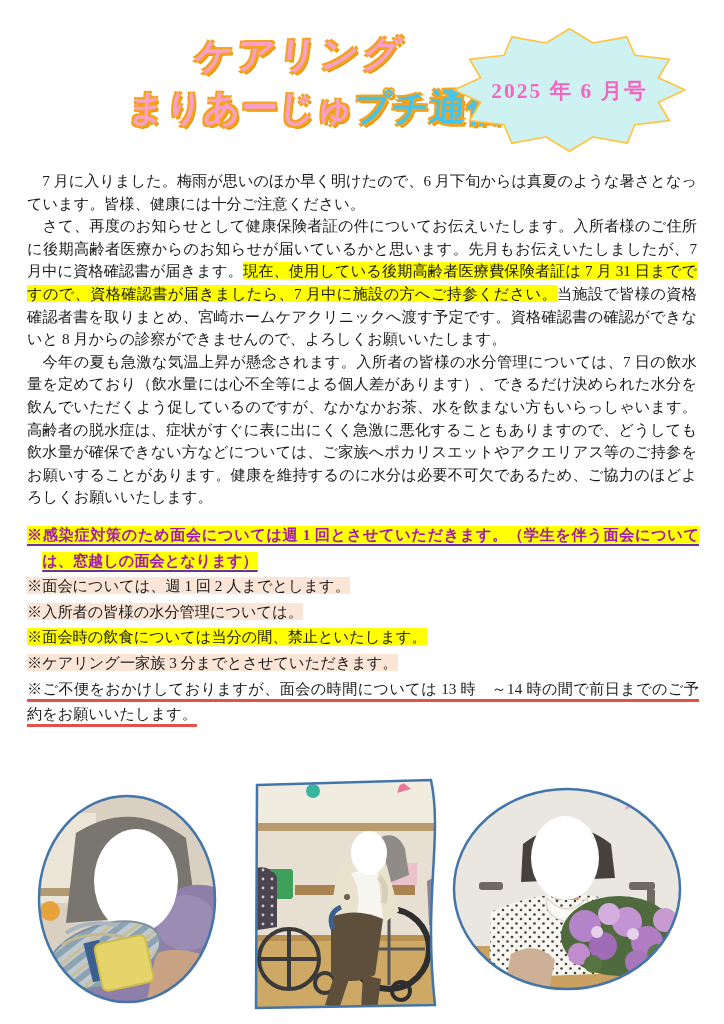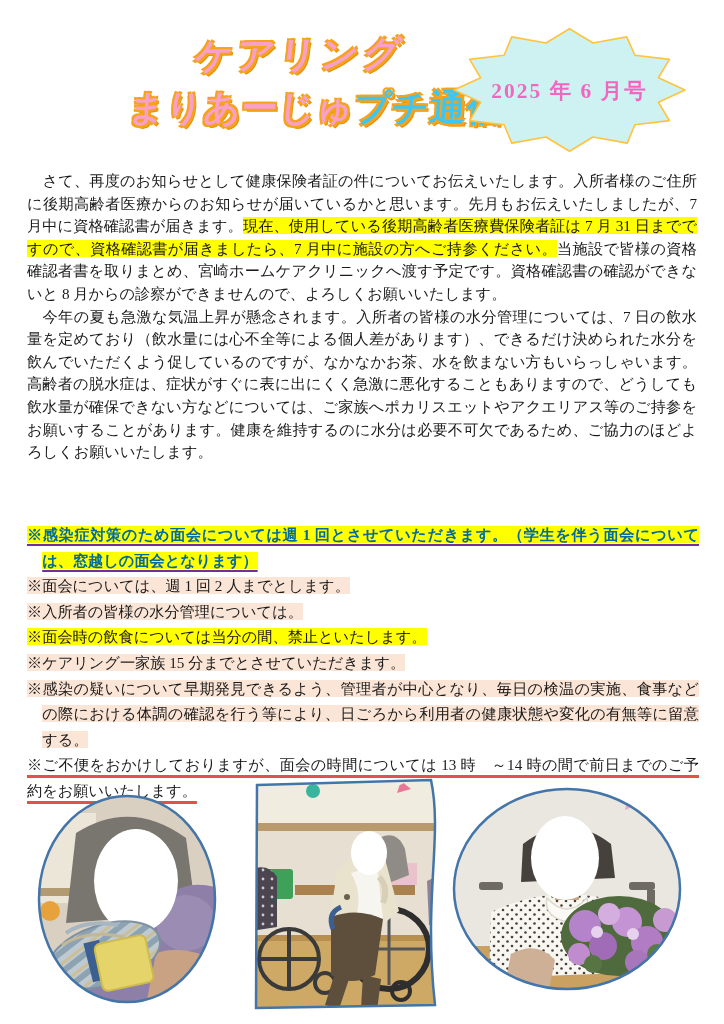--- a/index.html
+++ b/index.html
@@ -46,21 +46,21 @@
   .hl-yellow { background:#ffff00; }
   .hl-cream  { background:#fbe5d6; }
   
   .notices {
     position:absolute; left:27px; top:522px; width:672px;
     font-size:15.2px; line-height:25.6px; text-align:justify;
   }
   .notice { margin:0; }
   .hang { padding-left:1em; text-indent:-1em; }
   .n-purple {
-    color:#0369a1; font-weight:bold;
+    color:#a21caf; font-weight:bold;
     text-decoration:underline; text-decoration-color:#7030a0;
     text-decoration-thickness:2px; text-underline-offset:4px;margin-top:14px;
   }
   .ru {
     text-decoration-color:#e0594b;
     text-decoration-thickness:3px; text-underline-offset:4px;
   }
   .ru-all {
     text-decoration:underline; text-decoration-color:#e0524a;
     text-decoration-thickness:3px; text-underline-offset:5px;
@@ -76,31 +76,31 @@
 
 <div class="hdr-title1">ケアリング</div>
 <div class="hdr-title2"><span class="t-pink">まりあーじゅ</span><span class="t-cyan">プチ通信</span></div>
 
 <svg class="issue-badge" width="235" height="128" viewBox="0 0 230 124">
   <polygon points="228,62 202,50 212.8,32 179,28 171,10 138,16 115,2 92,16 58.5,10 51,28 17.2,32 28,50 2,62 28,74 17.2,92 51,96 58.5,114 92,108 115,122 138,108 171.5,114 179,96 212.8,92 202,74" fill="#cef2f2" stroke="#ffc33e" stroke-width="1.6" stroke-linejoin="round"></polygon>
   <text x="115" y="70" text-anchor="middle">2025 年 6 月号</text>
 </svg>
 
 <div class="main-text">
+  <p><span>　7 月に入りました。梅雨が思いのほか早く明けたので、6 月下旬からは真夏のような暑さとなっています。皆様、健康には十分ご注意ください。</span></p>
   <p><span>　さて、再度のお知らせとして健康保険者証の件についてお伝えいたします。入所者様のご住所に後期高齢者医療からのお知らせが届いているかと思います。先月もお伝えいたしましたが、7 月中に資格確認書が届きます。</span><span class="hl-yellow">現在、使用している後期高齢者医療費保険者証は 7 月 31 日までですので、資格確認書が届きましたら、7 月中に施設の方へご持参ください。</span><span>当施設で皆様の資格確認者書を取りまとめ、宮崎ホームケアクリニックへ渡す予定です。資格確認書の確認ができないと 8 月からの診察ができませんので、よろしくお願いいたします。</span></p>
   <p><span>　今年の夏も急激な気温上昇が懸念されます。入所者の皆様の水分管理については、7 日の飲水量を定めており（飲水量には心不全等による個人差があります）、できるだけ決められた水分を飲んでいただくよう促しているのですが、なかなかお茶、水を飲まない方もいらっしゃいます。高齢者の脱水症は、症状がすぐに表に出にくく急激に悪化することもありますので、どうしても飲水量が確保できない方などについては、ご家族へポカリスエットやアクエリアス等のご持参をお願いすることがあります。健康を維持するのに水分は必要不可欠であるため、ご協力のほどよろしくお願いいたします。</span></p>
 </div>
 
 <div class="notices">
   <p class="notice hang"><span class="hl-yellow n-purple">※感染症対策のため面会については週 1 回とさせていただきます。（学生を伴う面会については、窓越しの面会となります）</span></p>
   <p class="notice"><span class="hl-cream"><span>※面会については、</span><span class="ru">週 1 回 2 人</span><span>までとします。</span></span></p>
   <p class="notice"><span class="hl-cream">※入所者の皆様の水分管理については。</span></p>
   <p class="notice"><span class="hl-yellow"><span>※面会時の飲食については当分の間、禁止といたします</span><span class="ru">。</span></span></p>
-  <p class="notice"><span class="hl-cream"><span>※ケアリング</span><span class="ru">一家族 15</span><span> 分までとさせていただきます。</span></span></p>
-  <p class="notice hang"><span class="hl-cream">※感染の疑いについて早期発見できるよう、管理者が中心となり、毎日の検温の実施、食事などの際における体調の確認を行う等により、日ごろから利用者の健康状態や変化の有無等に留意する。</span></p>
+  <p class="notice"><span class="hl-cream"><span>※ケアリング</span><span class="ru">一家族 3</span><span> 分までとさせていただきます。</span></span></p>
   <p class="notice"><span class="ru-all">※ご不便をおかけしておりますが、面会の時間については 13 時　～14 時の間で前日までのご予約をお願いいたします。</span></p>
 </div>
 
 <svg class="photo photo-left" width="182" height="212" viewBox="0 0 182 212">
   <defs>
     <clipPath id="clipL">
         <ellipse cx="91" cy="106" rx="88" ry="103"></ellipse>
       </clipPath>
     <pattern id="plaid" width="16" height="16" patternUnits="userSpaceOnUse" patternTransform="rotate(-20)">
       <rect width="16" height="16" fill="#bfc9d1"></rect>

